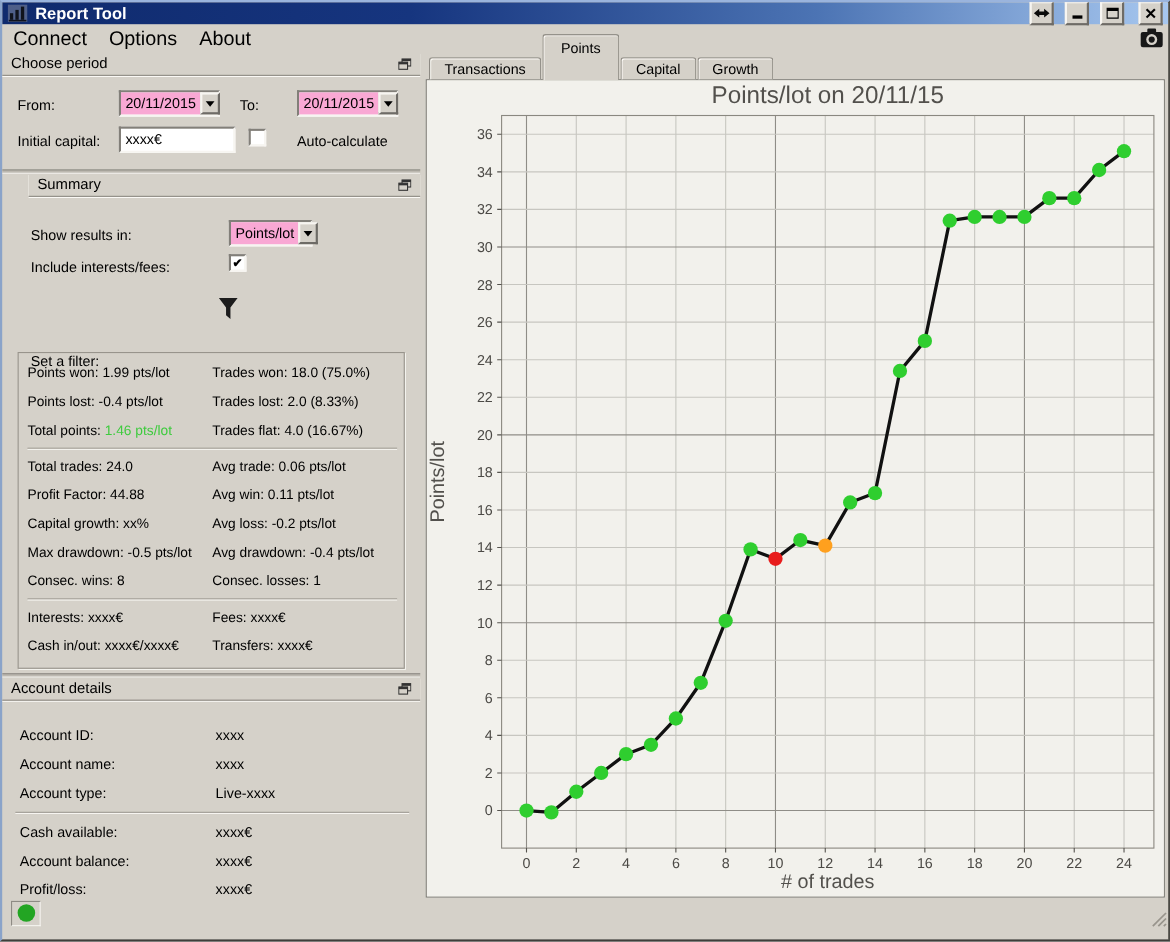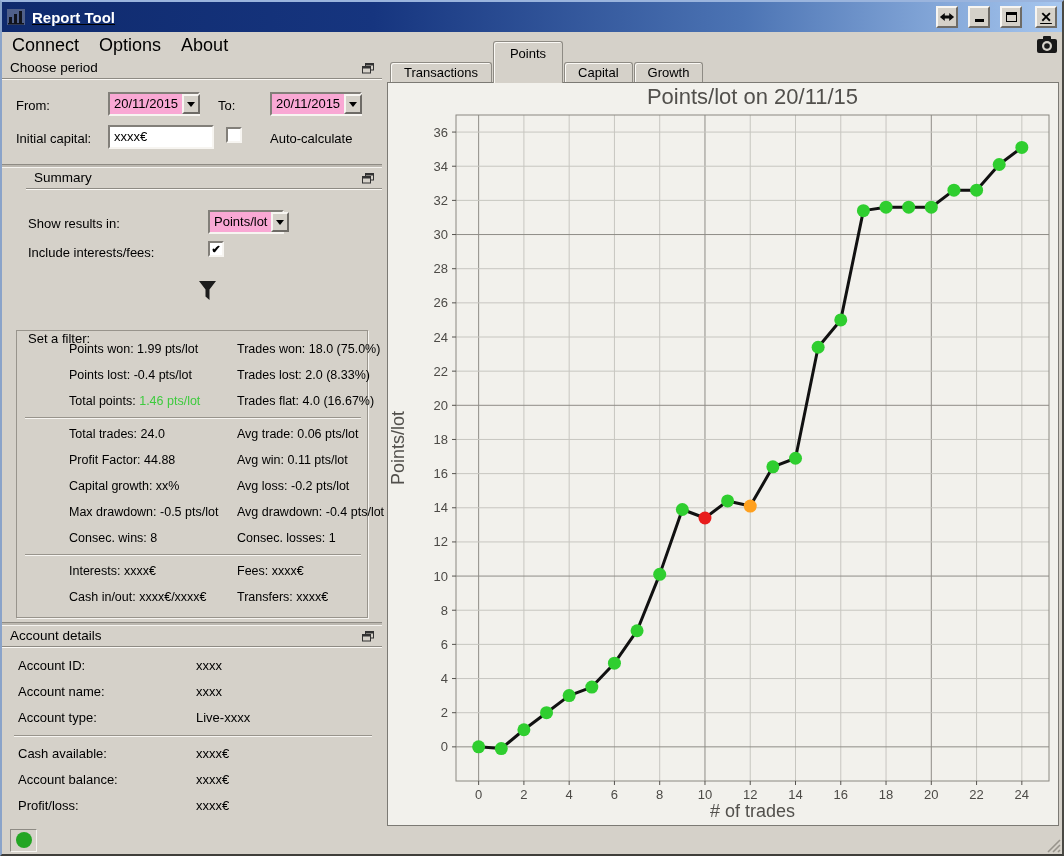--- a/index.html
+++ b/index.html
@@ -6,23 +6,22 @@
   html,body { margin:0; padding:0; background:#6f6f6f; }
   .window {
     position:relative; width:1064px; height:856px;
     background:#d5d1c9; color:#000;
     font-family:"Liberation Sans", sans-serif; font-size:13px;
     border:2px solid; border-color:#9ab4dd #4a4944 #3f3e3a #8aa3c9;
     overflow:hidden;
   }
   
   .titlebar {
-    height:30px; display:flex; align-items:center; gap:7px; padding:0 5px;
+    height:20px; display:flex; align-items:center; gap:7px; padding:0 5px;
     background:linear-gradient(90deg,#0f2a6d 0%,#16357f 35%,#4c74b4 70%,#a7c7ef 100%);
-    text-decoration:underline;
   }
   .app-icon { width:18px; height:16px; flex:0 0 auto; }
   .tb-title { color:#ffffff; font-weight:bold; font-size:15px; flex:1 1 auto; }
   .tb-btn {
     width:22px; height:22px; margin-left:3px; background:#d5d1c9;
     border:2px solid; border-color:#f7f5f1 #6e6b66 #6e6b66 #f7f5f1;
     display:flex; align-items:center; justify-content:center;
     font-size:13px; font-weight:bold; color:#000; cursor:default;
   }
   .tb-btn.close { margin-left:6px; font-size:14px; }
@@ -62,21 +61,21 @@
     width:16px; height:16px; background:#fff;
     border:2px solid; border-color:#827f79 #f7f5f1 #f7f5f1 #827f79;
     display:flex; align-items:center; justify-content:center;
     font-size:11px; font-weight:bold; color:#000;
   }
   
   .stats-box {
     position:absolute; left:14px; top:162px; width:352px; height:288px;
     border:1px solid #98948c; box-shadow:1px 1px 0 #f7f5f1; padding:10px 0 0 8px;
   }
-  .stats-grid { display:grid; grid-template-columns:168px 1fr; row-gap:9px; line-height:17px; font-size:12.5px; white-space:nowrap;margin-left:44px; }
+  .stats-grid { display:grid; grid-template-columns:168px 1fr; row-gap:9px; line-height:17px; font-size:12.5px; white-space:nowrap; }
   .divider { border-top:1px solid #98948c; border-bottom:1px solid #f7f5f1; margin:7px 6px 7px 0; }
   
   .ad-grid { display:grid; grid-template-columns:178px 1fr; row-gap:10px; line-height:16px; padding-left:16px; font-size:13px; white-space:nowrap; }
   .ad-divider { border-top:1px solid #98948c; border-bottom:1px solid #f7f5f1; margin:9px 10px 9px 12px; }
   
   .tabbar { height:24px; display:flex; align-items:flex-end; padding-left:3px; position:relative; z-index:2; }
   .tab {
     height:20px; line-height:19px; padding:0 13px; margin-right:1px;
     background:#d5d1c9; border:1px solid #8e8b84; border-bottom:none;
     border-radius:3px 3px 0 0; box-shadow:inset 1px 1px 0 #fbf9f5; font-size:13px;
@@ -237,21 +236,21 @@
       <div class="section" style="height:200px;">
         <div class="sec-header">
           <span>Account details</span>
           <svg class="float-icon" viewBox="0 0 12 11">
             <rect x="3.5" y="0.5" width="8" height="6.5" fill="none" stroke="#333"></rect>
             <rect x="3.5" y="0.5" width="8" height="2" fill="#333"></rect>
             <rect x="0.5" y="3.5" width="8" height="6.5" fill="#d5d1c9" stroke="#333"></rect>
             <rect x="0.5" y="3.5" width="8" height="2" fill="#333"></rect>
           </svg>
         </div>
-        <div style="padding-top:11px;">
+        <div style="padding-top:24px;">
             <div class="ad-grid">
               <span>Account ID:</span>
               <span>xxxx</span>
               <span>Account name:</span>
               <span>xxxx</span>
               <span>Account type:</span>
               <span>Live-xxxx</span>
             </div>
             <div class="ad-divider"></div>
             <div class="ad-grid">

